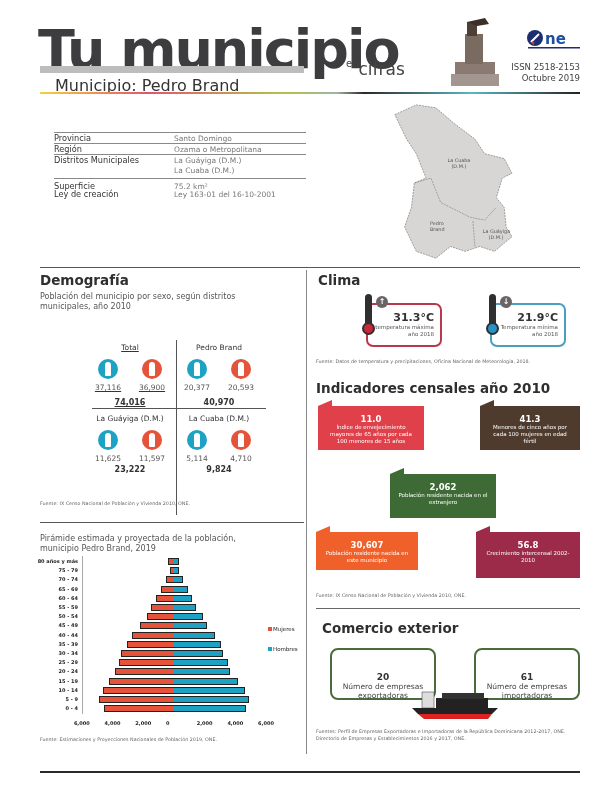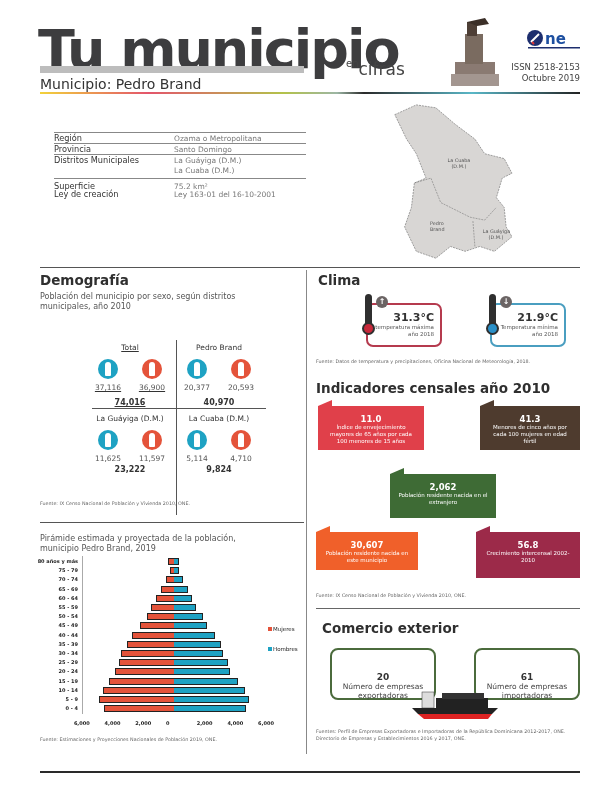--- a/index.html
+++ b/index.html
@@ -2,21 +2,21 @@
 <html><head>
 <meta charset="utf-8">
 <style>
   * { box-sizing: border-box; margin: 0; padding: 0; }
   body { width: 612px; height: 792px; background: #fff; font-family: "DejaVu Sans", sans-serif; color: #3a3a3a; position: relative; overflow: hidden; }
   .abs { position: absolute; }
   .title { left: 38px; top: 20px; font-family: "DejaVu Sans", sans-serif; font-weight: bold; font-size: 54px; letter-spacing: -2px; color: #3d3d3f; line-height: 60px; }
   .title-bar { left: 40px; top: 66px; width: 264px; height: 7px; background: #bdbdbd; }
   .encifras { left: 346px; top: 58px; font-size: 17px; color: #444; }
   .encifras sup { font-size: 10px; vertical-align: 8px; }
-  .municipio { left: 40px; top: 76px; font-size: 14px; color: #333; }
+  .municipio { left: 55px; top: 76px; font-size: 16px; color: #333; text-decoration: underline; }
   .rule-color { left: 40px; top: 92px; width: 540px; height: 2px; background: linear-gradient(90deg, #f2d23a 0%, #e3556b 20%, #b3c24a 45%, #9cb6a4 55%, #2a2a2a 60%, #5ab7c7 80%, #222 100%); }
   .monument { left: 451px; top: 14px; width: 48px; height: 72px; }
   .logo { left: 526px; top: 28px; width: 56px; height: 22px; }
   .issn { right: 32px; top: 62px; font-size: 8.5px; text-align: right; line-height: 11px; color: #444; }
 
   .info { left: 54px; top: 132px; width: 252px; font-size: 8.2px; }
   .info .row { display: flex; height: 11px; line-height: 11px; }
   .info .k { width: 120px; color: #333; }
   .info .v { color: #777; font-size: 7.5px; }
   .info .top-line { border-top: 1px solid #888; }
@@ -94,26 +94,26 @@
   <text x="19" y="16" font-size="15" font-weight="bold" fill="#1d4fa0" font-family="DejaVu Sans, sans-serif">ne</text>
   <rect x="2" y="19" width="52" height="1.5" fill="#1d2e6e"></rect>
 </svg>
 <div class="abs issn">
   <div>ISSN 2518-2153</div>
   <div>Octubre 2019</div>
 </div>
 
 <div class="abs info">
   <div class="row top-line">
+      <span class="k">Provincia</span>
+      <span class="v">Santo Domingo</span>
+    </div>
+  <div class="row top-line">
       <span class="k">Región</span>
       <span class="v">Ozama o Metropolitana</span>
-    </div>
-  <div class="row top-line">
-      <span class="k">Provincia</span>
-      <span class="v">Santo Domingo</span>
     </div>
   <div class="row top-line">
       <span class="k">Distritos Municipales</span>
       <span class="v">La Guáyiga (D.M.)</span>
     </div>
   <div class="row">
       <span class="k"></span>
       <span class="v">La Cuaba (D.M.)</span>
     </div>
   <div class="row sep">

